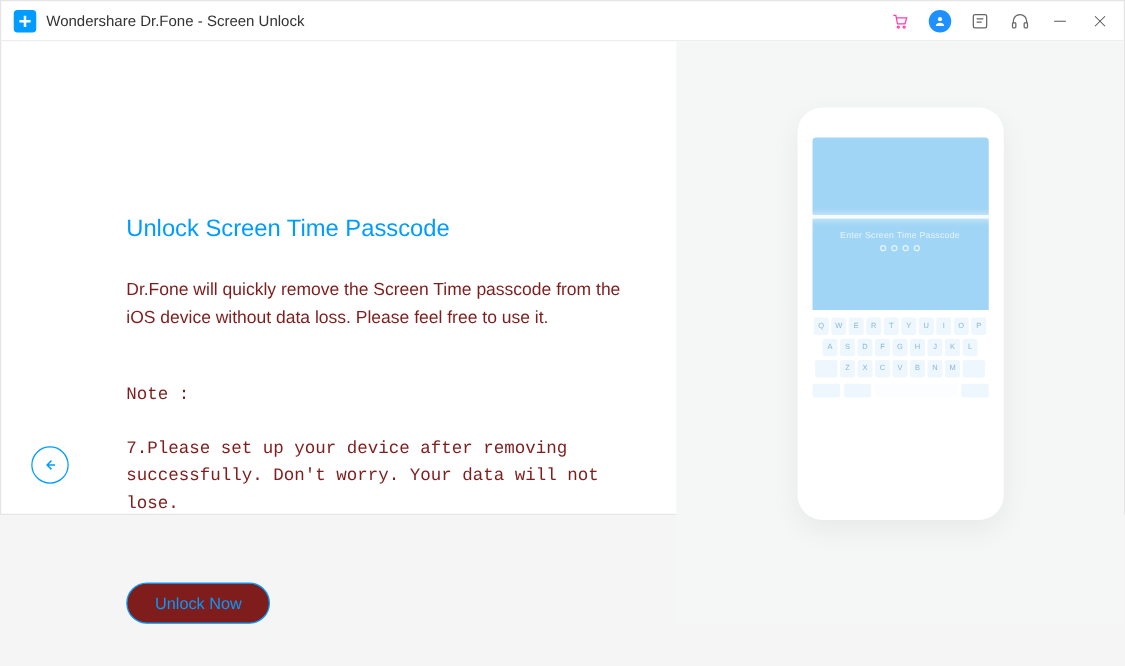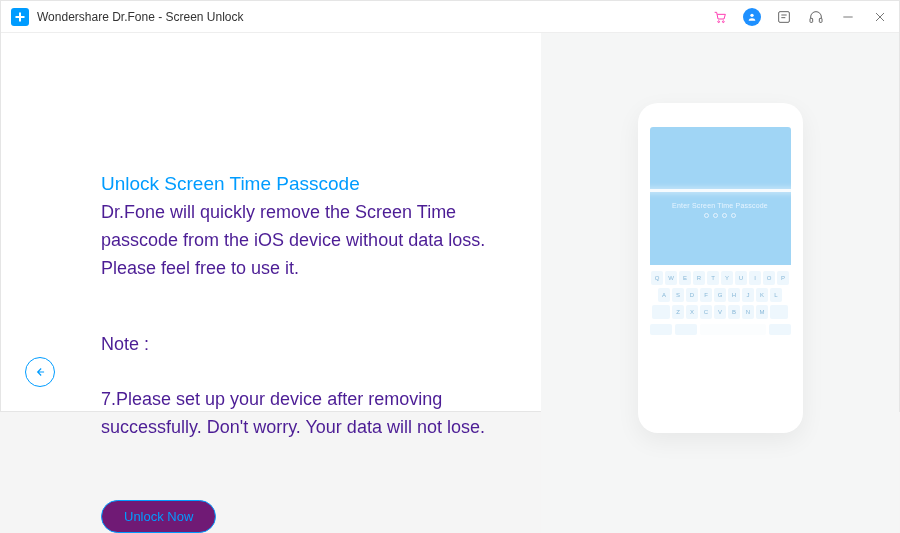--- a/index.html
+++ b/index.html
@@ -72,37 +72,37 @@
     position: relative;
   }
   .left {
     flex: 0 0 540px;
     padding: 140px 20px 0 100px;
   }
   .heading {
     color: #009cff;
     font-size: 19px;
     font-weight: 500;
-    margin-bottom: 4px;
+    margin-bottom: 26px;
   }
   .desc {
-    color: #4c1d95;
-    font-size: 18px;
+    color: #7f1d1d;
+    font-size: 14px;
     line-height: 1.55;
     white-space: pre-line;
   }
-  .note-wrap { margin-top: 20px; }
+  .note-wrap { margin-top: 20px; font-family: Liberation Mono, monospace; }
   .unlock-btn {
     margin-top: 30px;
     border: 1.5px solid #009cff;
     color: #009cff;
     border-radius: 18px;
     padding: 8px 22px;
     font-size: 13px;
-    background: #701a75;
+    background: #7f1d1d;
     cursor: pointer;
   }
 
   .right {
     flex: 1;
     background: #f5f6f6;
     display: flex;
     align-items: center;
     justify-content: center;
     padding: 30px 0 60px;

